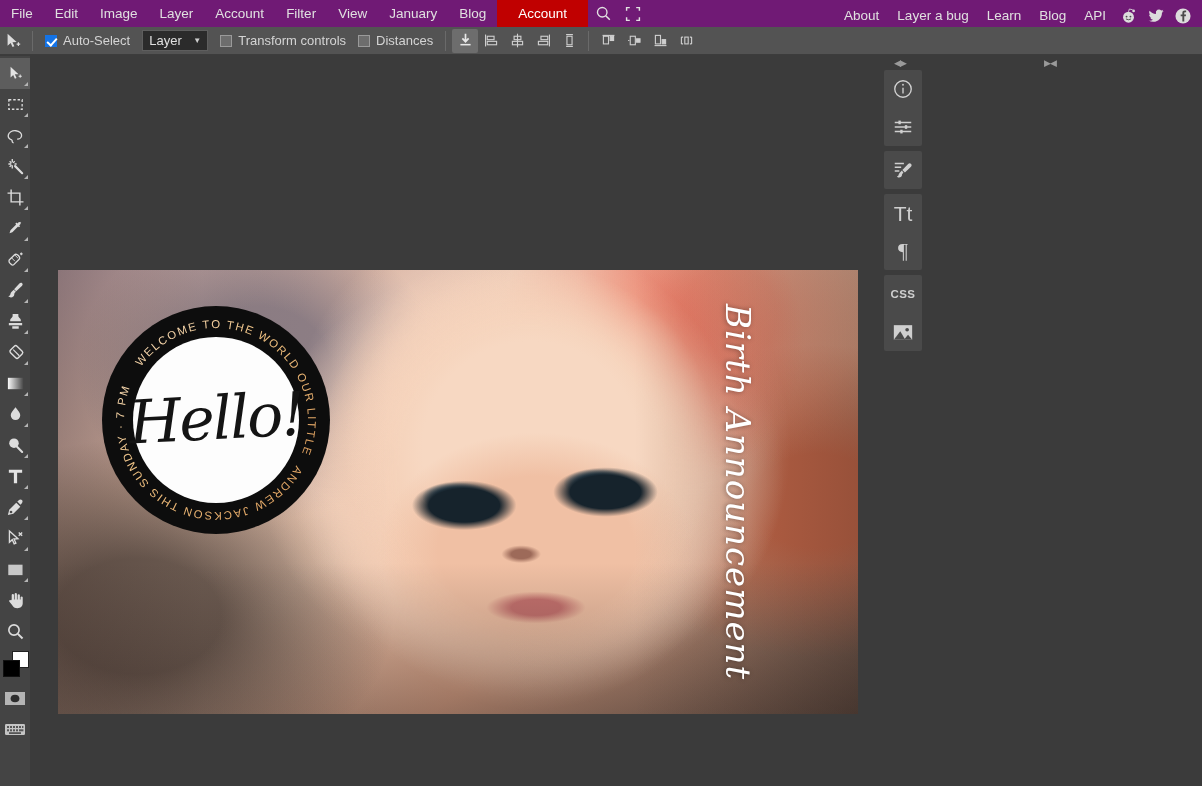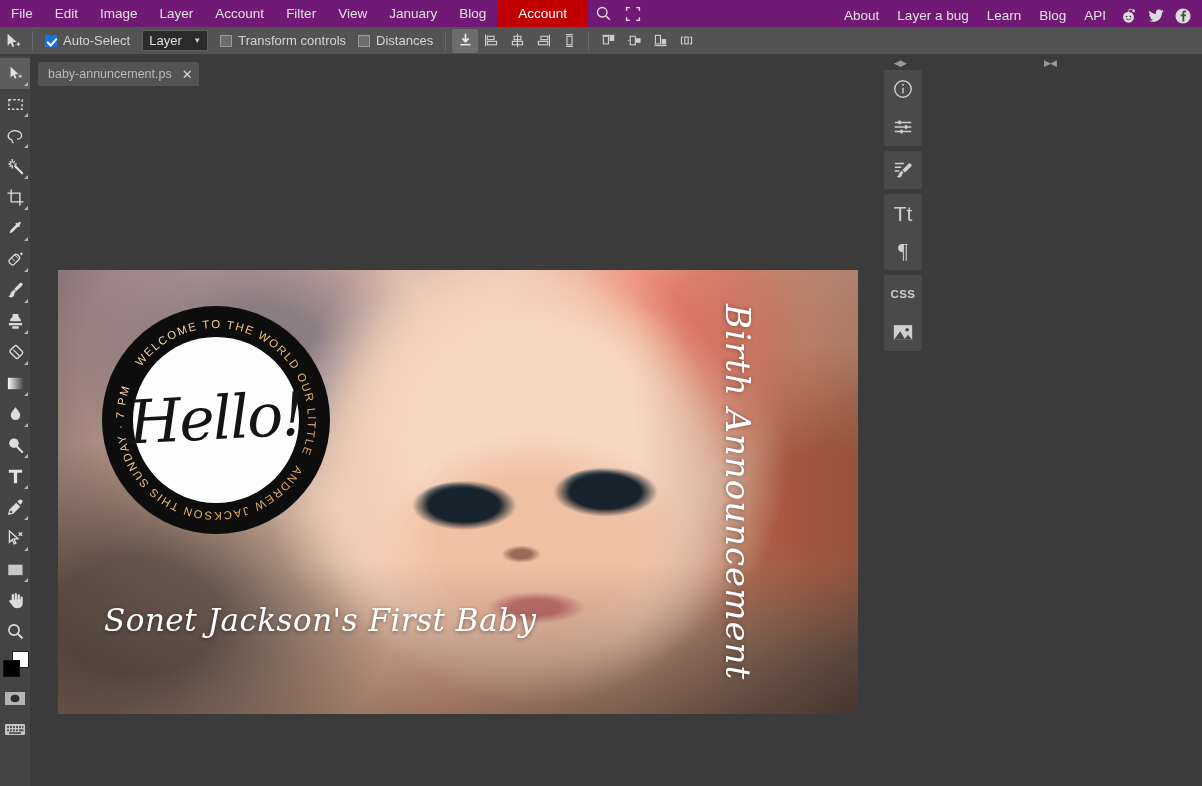--- a/index.html
+++ b/index.html
@@ -465,26 +465,20 @@
             <rect x="6" y="6.3" width="2" height="2"></rect>
             <rect x="9" y="6.3" width="2" height="2"></rect>
             <rect x="12" y="6.3" width="2" height="2"></rect>
             <rect x="15" y="6.3" width="4.4" height="2"></rect>
             <rect x="5" y="9.2" width="12" height="1.8"></rect>
           </g>
         </svg>
     </div>
   </div>
 
-  <div class="tabbar">
-    <div class="doctab">
-      <span class="name">baby-annuncement.ps</span>
-      <span class="x">✕</span>
-    </div>
-  </div>
 
   <div class="canvasarea">
     <div class="artboard">
       <div class="photo"></div>
       <div class="baby-shade"></div>
       <div class="baby"></div>
       <div class="art-vignette"></div>
 
       <div class="badge">
         <svg class="ring-text" viewBox="0 0 228 228">
@@ -502,21 +496,20 @@
           </text>
           <text fill="url(#gold)">
             <textPath href="#arcBot" startOffset="3%">ANDREW JACKSON THIS SUNDAY · 7 PM ONWARDS</textPath>
           </text>
         </svg>
         <div class="badge-inner">
           <div class="badge-hello">Hello!</div>
         </div>
       </div>
 
-      <div class="hl-script">Sonet Jackson's First Baby</div>
       <div class="vert-script">Birth Announcement</div>
     </div>
   </div>
 
   <div class="rightwrap">
 
     <div class="collapse-arrows" style="left:12px;">◀▶</div>
     <div class="collapse-arrows" style="left:162px;">▶◀</div>
 
     <div class="icon-dock">

